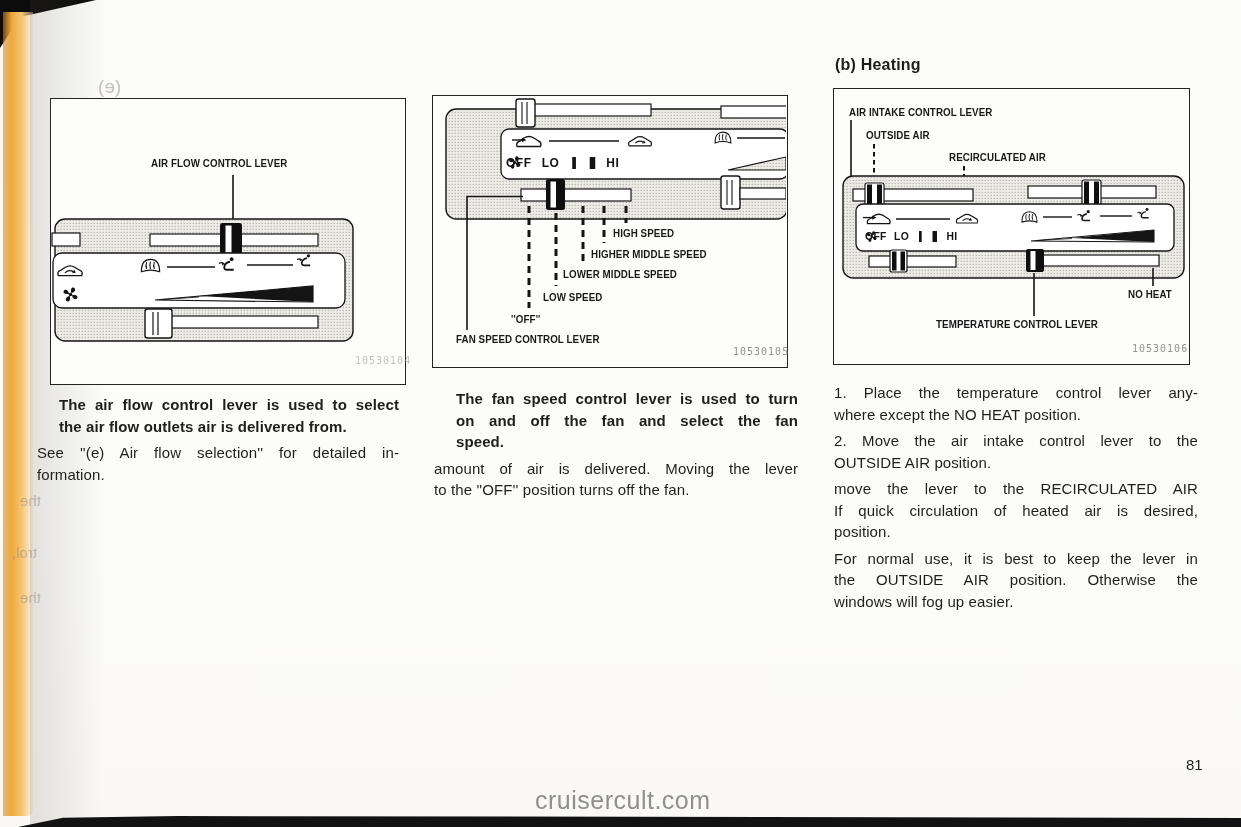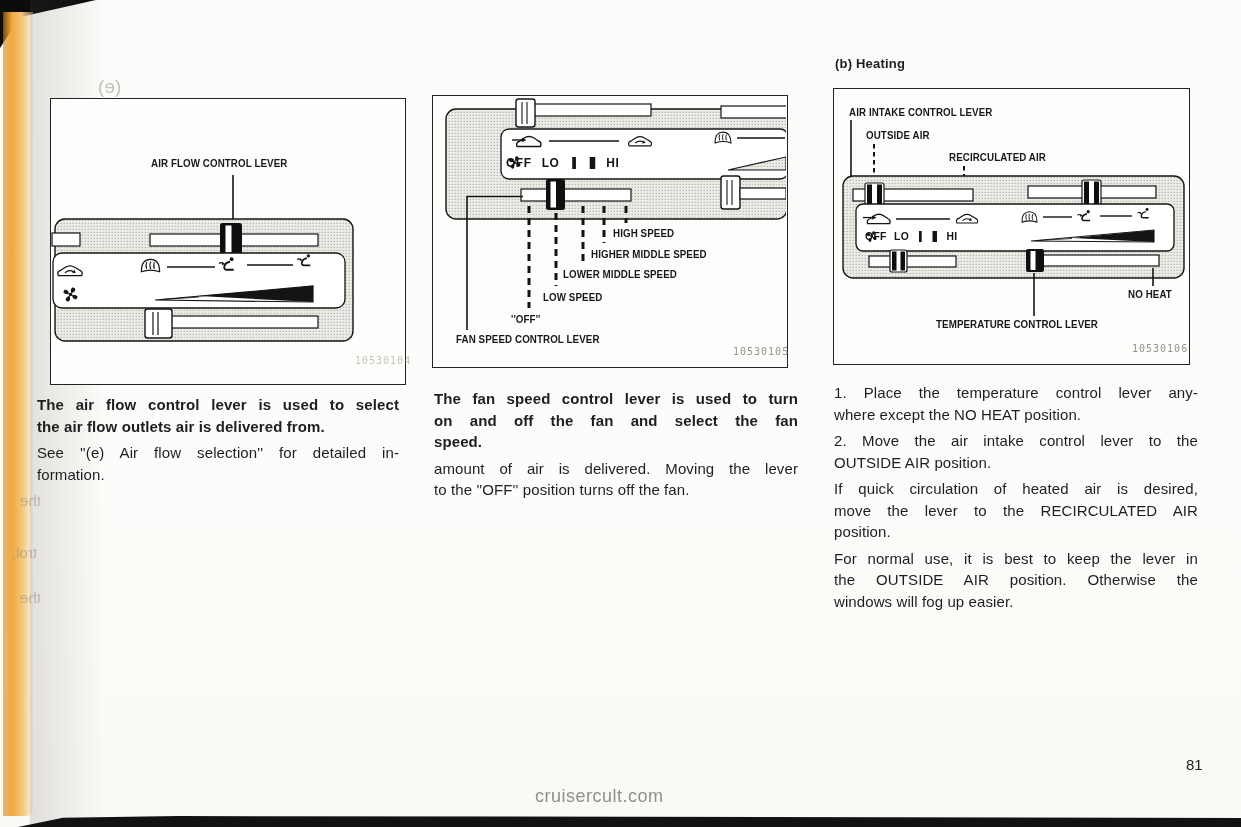--- a/index.html
+++ b/index.html
@@ -27,28 +27,28 @@
   .dlabel{position:absolute;font-size:10.5px;font-weight:700;letter-spacing:.1px;color:#181818;
         white-space:nowrap;transform:scaleX(.93);transform-origin:left top;}
   .figcode{position:absolute;font-family:"DejaVu Sans Mono",monospace;font-size:10px;
         letter-spacing:1px;color:#93938d;white-space:nowrap;}
   
   .facerow{position:absolute;display:flex;align-items:center;color:#141414;white-space:nowrap;}
   .facerow .sbar{display:inline-block;background:#141414;}
   .face-big{font-size:13px;letter-spacing:.6px;font-weight:700;transform:scaleX(.92);transform-origin:left center;}
   .face-small{font-size:11.5px;letter-spacing:.4px;font-weight:700;transform:scaleX(.9);transform-origin:left center;}
   
-  .heading-b{position:absolute;font-size:13px;font-weight:700;letter-spacing:.2px;}
+  .heading-b{position:absolute;font-size:16px;font-weight:700;letter-spacing:.2px;}
   .tcol{position:absolute;}
   .para{font-size:15px;line-height:21.5px;margin:0 0 5px 0;color:#1e1e1e;letter-spacing:.1px;}
-  .para.bold{font-weight:700;}
+  .para.bold{font-weight:700;margin-left:22px;}
   .tline{text-align:justify;text-align-last:justify;}
   .tline-last{text-align-last:left;}
   .pagenum{position:absolute;font-size:15px;font-weight:400;color:#222;}
-  .watermark{position:absolute;font-size:18px;color:#8f8f8f;letter-spacing:.5px;}
+  .watermark{position:absolute;font-size:25px;color:#8f8f8f;letter-spacing:.5px;}
 </style>
 </head>
 <body>
 
 <svg width="0" height="0" style="position:absolute" aria-hidden="true">
   <defs>
     <pattern id="dots" width="3" height="3" patternUnits="userSpaceOnUse">
       <rect width="3" height="3" fill="#edebe5"></rect>
       <circle cx="1.2" cy="1.2" r="0.55" fill="#8f8d86"></circle>
     </pattern>
@@ -287,22 +287,22 @@
   <div class="tcol" style="left:834px;top:382px;width:364px;">
     <div class="para">
         <div class="tline">1. Place the temperature control lever any-</div>
         <div class="tline tline-last">where except the NO HEAT position.</div>
       </div>
     <div class="para">
         <div class="tline">2. Move the air intake control lever to the</div>
         <div class="tline tline-last">OUTSIDE AIR position.</div>
       </div>
     <div class="para">
+        <div class="tline">move the lever to the RECIRCULATED AIR</div>
         <div class="tline">If quick circulation of heated air is desired,</div>
-        <div class="tline">move the lever to the RECIRCULATED AIR</div>
         <div class="tline tline-last">position.</div>
       </div>
     <div class="para">
         <div class="tline">For normal use, it is best to keep the lever in</div>
         <div class="tline">the OUTSIDE AIR position. Otherwise the</div>
         <div class="tline tline-last">windows will fog up easier.</div>
       </div>
   </div>
 
   <div class="pagenum" style="left:1186px;top:756px;">81</div>

